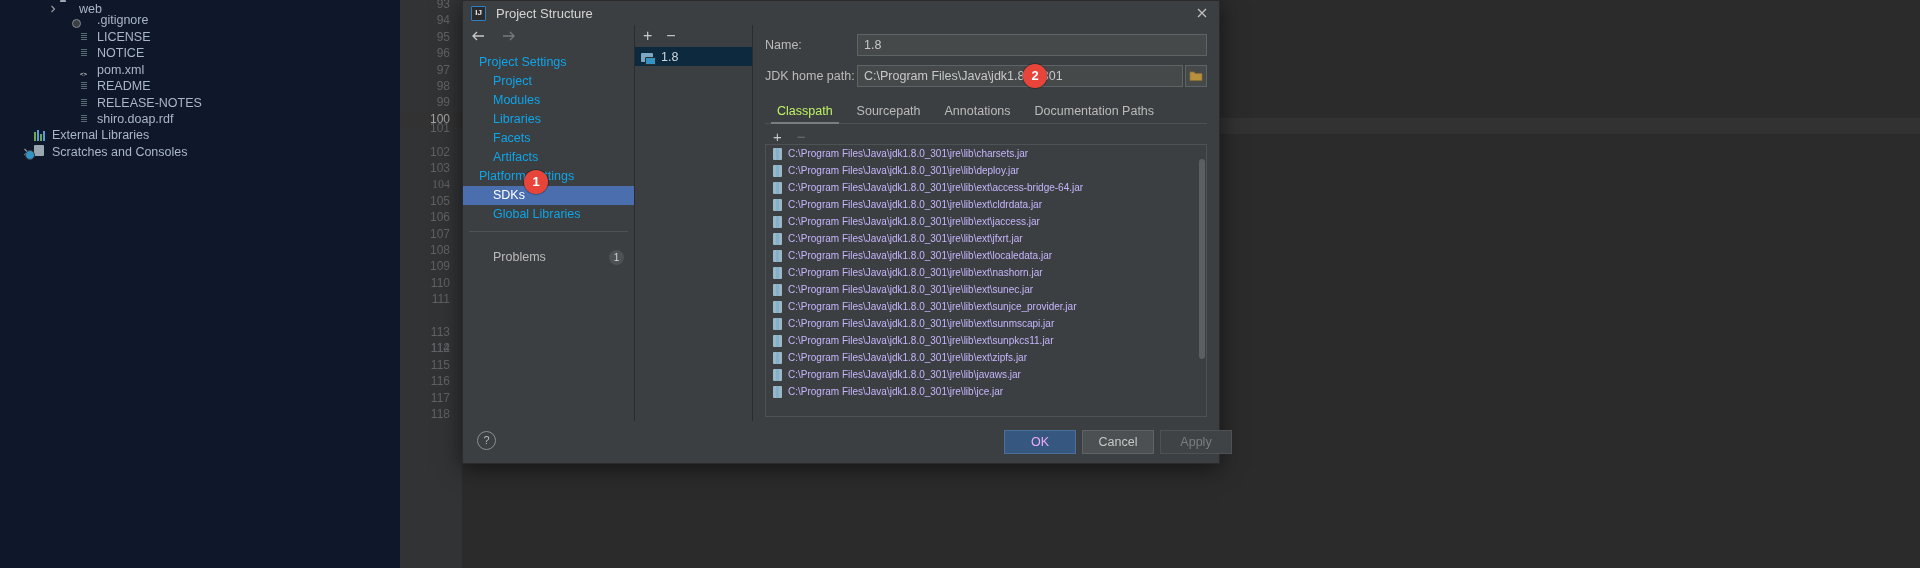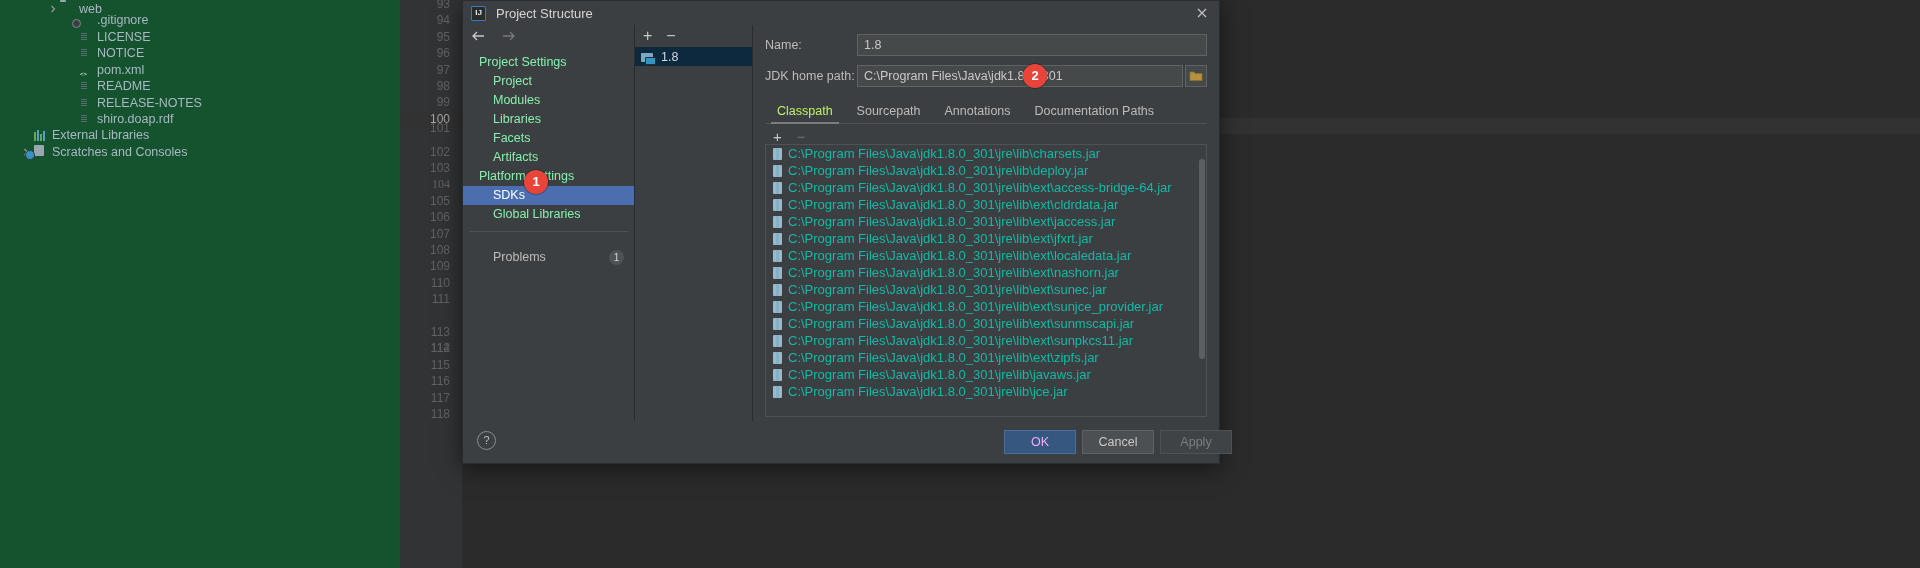--- a/index.html
+++ b/index.html
@@ -7,21 +7,21 @@
     width:1920px; height:568px; overflow:hidden;
     background:#3c3f41;
     font-family:"Liberation Sans", sans-serif;
     font-size:12.5px;
     color:#bbbbbb;
     -webkit-font-smoothing: antialiased;
   }
   #root { position:relative; width:1920px; height:568px; background:#3c3f41; }
 
   
-  .ide-tree { position:absolute; left:0; top:0; width:400px; height:568px; background:#14532d; }
+  .ide-tree { position:absolute; left:0; top:0; width:400px; height:568px; background:#0f172a; }
   .tree-row { position:absolute; left:0; height:17px; display:flex; align-items:center; white-space:nowrap; }
   .tree-arrow { width:10px; height:10px; position:relative; flex:0 0 10px; margin-right:2px; }
   .tree-arrow svg { display:block; }
   .tree-ico { width:14px; height:14px; flex:0 0 14px; margin-right:5px; position:relative; }
   .tree-label { color:#a9b7c6; font-size:12.5px; }
 
   
   .f-doc { width:11px; height:13px; background:#9aa7b0; border-radius:1px; margin:1px 0 0 1px; position:relative; }
   .f-doc:after{ content:""; position:absolute; left:2px; top:3px; width:6px; height:1px; background:#5a6a72;
     box-shadow:0 2px 0 #5a6a72, 0 4px 0 #5a6a72, 0 6px 0 #5a6a72; }
@@ -62,21 +62,21 @@
   .dlg-title-text { margin-left:10px; color:#d5d5d5; font-size:13px; }
   .dlg-close { position:absolute; right:9px; top:4px; width:16px; height:16px; cursor:default; }
 
   .dlg-body { position:absolute; left:0; top:24px; right:0; bottom:42px; display:flex; }
 
   
   .nav { width:172px; background:#3c3f41; border-right:1px solid #2b2b2b; position:relative; }
   .nav-toolbar { height:22px; display:flex; align-items:center; padding-left:7px; gap:14px; }
   .navbtn { width:16px; height:16px; display:flex; align-items:center; justify-content:center; }
   .nav-list { padding-top:6px; }
-  .nav-item { height:19px; line-height:19px; padding-left:16px; color:#86efac; font-size:12.5px; white-space:nowrap; position:relative;}
+  .nav-item { height:19px; line-height:19px; padding-left:16px; color:#0ea5e9; font-size:12.5px; white-space:nowrap; position:relative;}
   .nav-item.child { padding-left:30px; }
   .nav-item.sel { background:#4b6eaf; color:#ffffff; }
   .nav-sep { height:1px; background:#4e5254; margin:7px 6px 0 6px; }
   .nav-problems { height:19px; line-height:19px; padding-left:30px; margin-top:16px; color:#bbbbbb; display:flex; align-items:center; }
   .prob-count { position:absolute; right:10px; width:15px; height:15px; border-radius:50%;
                 background:#4e5254; color:#d6d6d6; font-size:10px; line-height:15px; text-align:center; }
 
   
   .sdklist { width:118px; background:#3c3f41; border-right:1px solid #2b2b2b; position:relative;}
   .sdk-toolbar { height:22px; display:flex; align-items:center; padding-left:8px; gap:14px; color:#c9c9c9; }
@@ -102,21 +102,21 @@
   .tabs-line { height:1px; background:#4e5254; margin:1px 12px 0 12px; }
 
   .list-toolbar { height:20px; display:flex; align-items:center; gap:15px; padding-left:8px; margin:2px 12px 0 12px; color:#c9c9c9;}
   .list-toolbar span { font-size:15px; line-height:15px; }
   .list-toolbar .dis { color:#6c7073; }
 
   .cplist { position:absolute; left:12px; right:12px; top:119px; bottom:4px; background:#3c3f41;
             border:1px solid #4e5254; overflow:hidden; }
   .cprow { height:17px; display:flex; align-items:center; padding-left:7px; gap:6px; white-space:nowrap; }
   .jar-ico { width:9px; height:12px; flex:0 0 9px; background:linear-gradient(90deg,#9fb6c4 0 3px,#7fb2cc 3px 6px,#9fb6c4 6px 9px); border-radius:1px; }
-  .cptext { color:#14b8a6; font-size:13px; }
+  .cptext { color:#c4b5fd; font-size:10px; }
   .vscroll { position:absolute; right:1px; top:14px; width:6px; height:200px; background:#5c5f61; border-radius:3px; }
 
   
   .dlg-footer { position:absolute; left:0; right:0; bottom:0; height:42px; }
   .help-btn { position:absolute; left:14px; top:10px; width:19px; height:19px; border-radius:50%;
               border:1px solid #8a8e90; color:#b9b9b9; font-size:11px; line-height:17px; text-align:center; }
   .btn { position:absolute; top:9px; height:24px; line-height:23px; text-align:center; font-size:12.5px;
          border:1px solid #5e6366; background:#4c5052; color:#c8c8c8; }
   .btn.primary { background:#365880; border-color:#4a6f9a; color:#f0abfc; }
   .btn.disabled { color:#7a7e80; }

